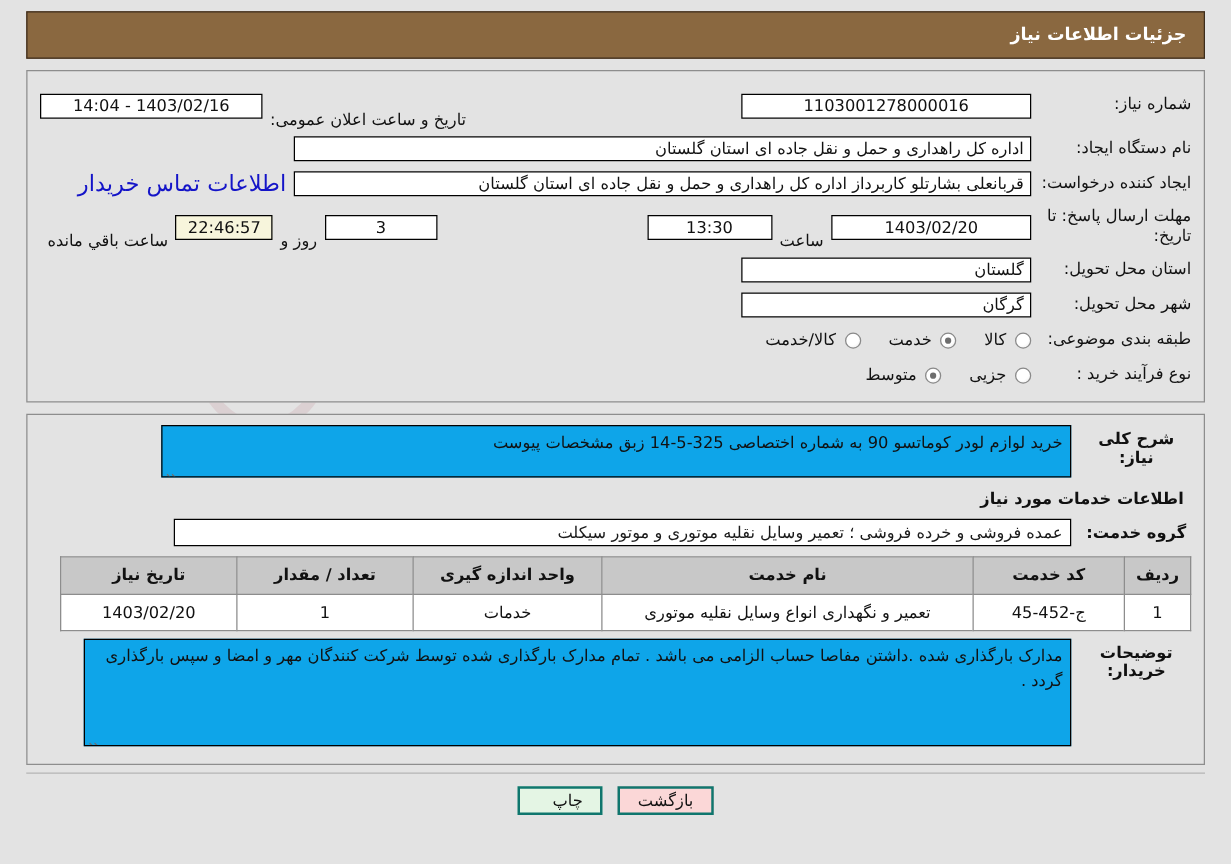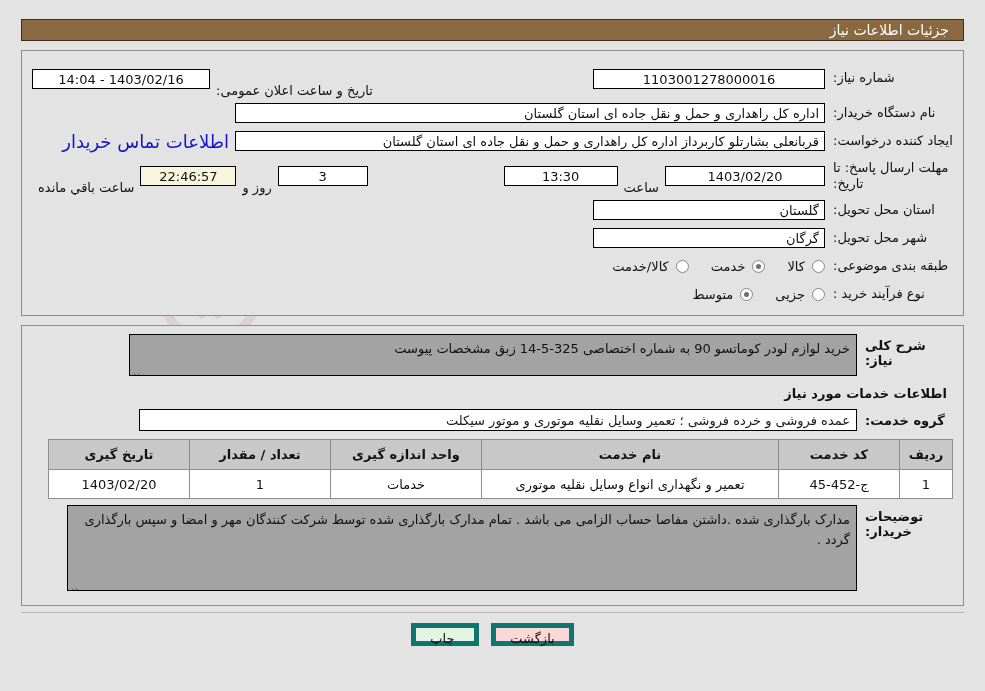--- a/index.html
+++ b/index.html
@@ -45,29 +45,30 @@
     top: 228px;
     width: 104px;
     height: 120px;
     opacity: 0.28;
   }
 
   .page { position: relative; z-index: 2; }
 
   
   .titlebar {
-    margin: 19px 21px 0 21px;
-    height: 22px;
+    margin: 9px 21px 0 21px;
+    height: 38px;
     background: #8a6840;
     border: 1px solid #3c2d1c;
     box-sizing: border-box;
     display: flex;
     align-items: center;
     justify-content: flex-start;
     padding: 0 14px;
+    font-weight: bold;
   }
   .titlebar .t {
     color: #ffffff;
     font-size: 14px;
   }
 
   
   .panel {
     margin: 9px 21px 0 21px;
     border: 1px solid #8d8d8d;
@@ -81,21 +82,21 @@
   .frow {
     display: flex;
     align-items: center;
     justify-content: flex-start;
     min-height: 26px;
     margin-bottom: 2px;
   }
   .flabel {
     width: 128px;
     flex: 0 0 128px;
-    text-align: left;
+    text-align: right;
     padding-left: 8px;
     font-size: 13px;
     color: #111;
     line-height: 1.25;
     box-sizing: border-box;
   }
   .flabel.two { line-height: 1.2; }
 
   .fbox {
     border: 1px solid #000;
@@ -109,23 +110,23 @@
     text-align: center;
     white-space: nowrap;
     overflow: hidden;
   }
   .fbox.rt { text-align: right; }
   .fbox.highlight { background: #f7f5dc; }
 
   .w-need   { width: 232px; }
   .w-org    { width: 590px; }
   .w-date   { width: 160px; }
-  .w-time   { width: 114px; text-align: center; }
+  .w-time   { width: 100px; text-align: center; }
   .w-days   { width: 90px; }
-  .w-count  { width: 96px; }
+  .w-count  { width: 78px; }
   .w-prov   { width: 232px; }
   .w-city   { width: 232px; }
   .w-pubdate{ width: 178px; }
 
   .inlinelabel {
     font-size: 13px;
     padding: 0 6px;
     color: #111;
     white-space: nowrap;
     margin-top: 24px;
@@ -188,31 +189,31 @@
 
   
   .brow {
     display: flex;
     align-items: flex-start;
     margin-bottom: 4px;
   }
   .blabel {
     width: 96px;
     flex: 0 0 96px;
-    text-align: left;
+    text-align: center;
     padding-left: 8px;
     font-weight: bold;
     font-size: 13px;
     color: #111;
     padding-top: 4px;
     box-sizing: border-box;
   }
   .textarea {
     border: 1px solid #000;
-    background: #a3a3a3;
+    background: #0ea5e9;
     box-sizing: border-box;
     padding: 4px 6px;
     font-size: 13px;
     color: #111;
     line-height: 1.5;
     position: relative;
     text-align: right;
     overflow: hidden;
   }
   .ta-need { width: 728px; height: 42px; }
@@ -283,29 +284,29 @@
 
   
   .footer {
     margin: 10px 21px 0 21px;
     display: flex;
     align-items: center;
     justify-content: center;
     gap: 12px;
   }
   .btn {
-    border: 5px solid #0f766e;
+    border: 2px solid #0f766e;
     height: 23px;
     line-height: 21px;
     min-width: 68px;
     padding: 0 14px;
     box-sizing: border-box;
     font-size: 13px;
     color: #111;
-    text-align: left;
+    text-align: right;
     cursor: pointer;
     font-family: inherit;
   }
   .btn-print { background: #e4f5e4; }
   .btn-back  { background: #fbd7d7; }
 
   .divider {
     margin: 6px 21px 0 21px;
     border-top: 1px solid #b5b5b5;
     height: 0;
@@ -332,21 +333,21 @@
 
     <div class="frow">
       <div class="flabel">شماره نیاز:</div>
       <div class="fbox w-need">1103001278000016</div>
       <div class="spacer-grow"></div>
       <div class="inlinelabel">تاریخ و ساعت اعلان عمومی:</div>
       <div class="fbox w-pubdate">1403/02/16 - 14:04</div>
     </div>
 
     <div class="frow">
-      <div class="flabel">نام دستگاه خریدار:</div>
+      <div class="flabel">نام دستگاه ایجاد:</div>
       <div class="fbox rt w-org">اداره کل راهداری و حمل و نقل جاده ای استان گلستان</div>
     </div>
 
     <div class="frow">
       <div class="flabel">ایجاد کننده درخواست:</div>
       <div class="fbox rt w-org">قربانعلی بشارتلو کاربرداز اداره کل راهداری و حمل و نقل جاده ای استان گلستان</div>
       <a class="bluelink">اطلاعات تماس خریدار</a>
     </div>
 
     <div class="frow">
@@ -428,21 +429,21 @@
     </div>
 
     <table class="items">
       <thead>
         <tr>
           <th style="width:44px;">ردیف</th>
           <th style="width:112px;">کد خدمت</th>
           <th>نام خدمت</th>
           <th style="width:142px;">واحد اندازه گیری</th>
           <th style="width:132px;">تعداد / مقدار</th>
-          <th style="width:132px;">تاریخ گیری</th>
+          <th style="width:132px;">تاریخ نیاز</th>
         </tr>
       </thead>
       <tbody>
         <tr>
           <td>1</td>
           <td>ج-452-45</td>
           <td>تعمیر و نگهداری انواع وسایل نقلیه موتوری</td>
           <td>خدمات</td>
           <td>1</td>
           <td>1403/02/20</td>

